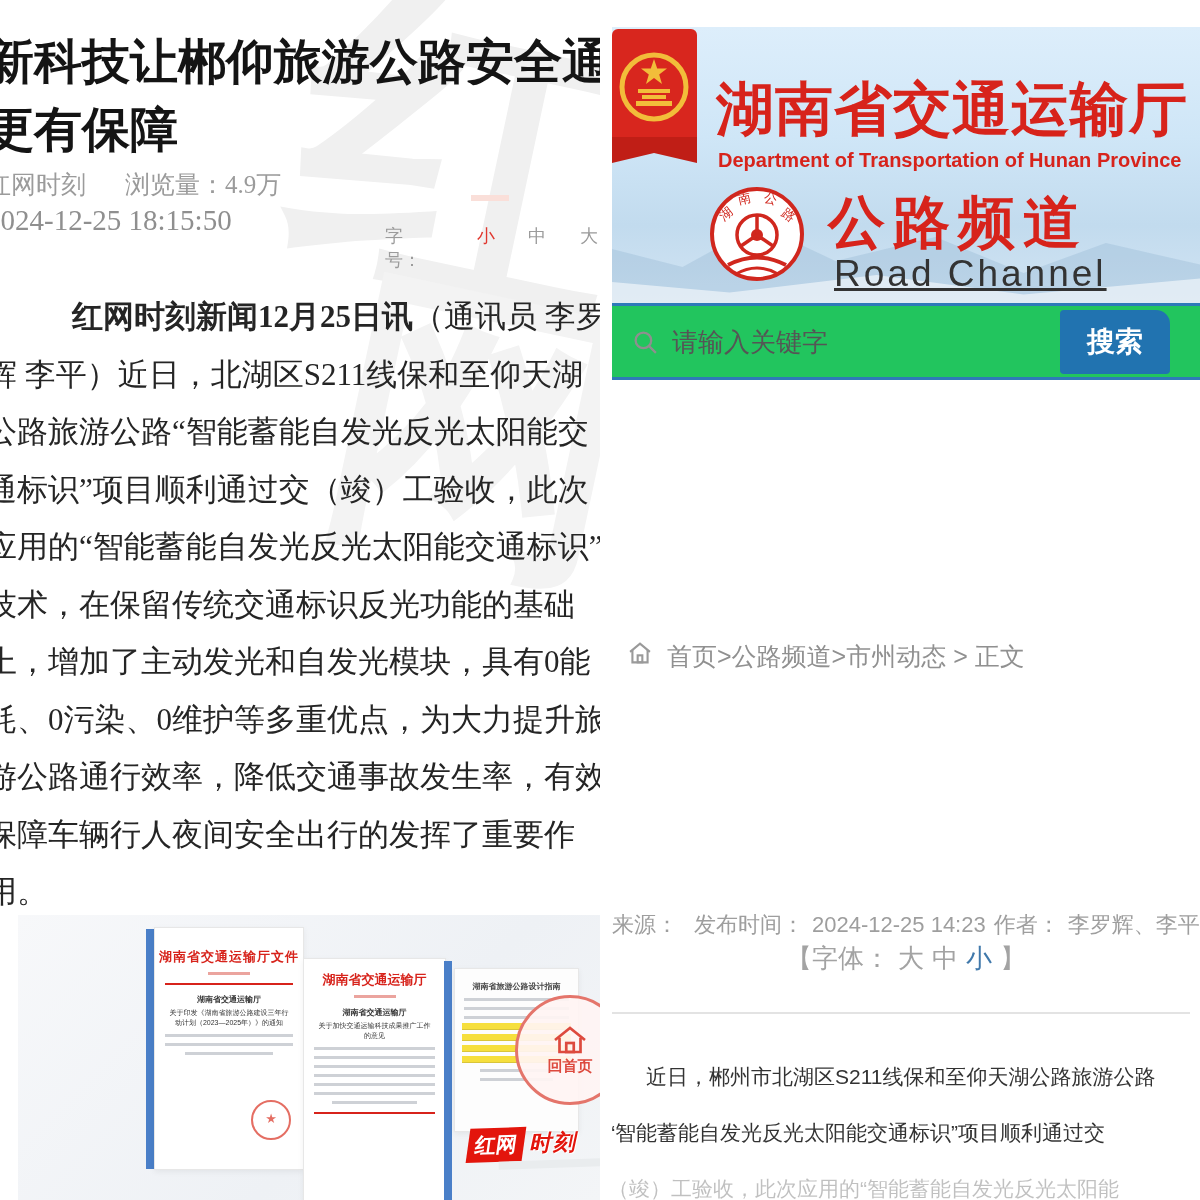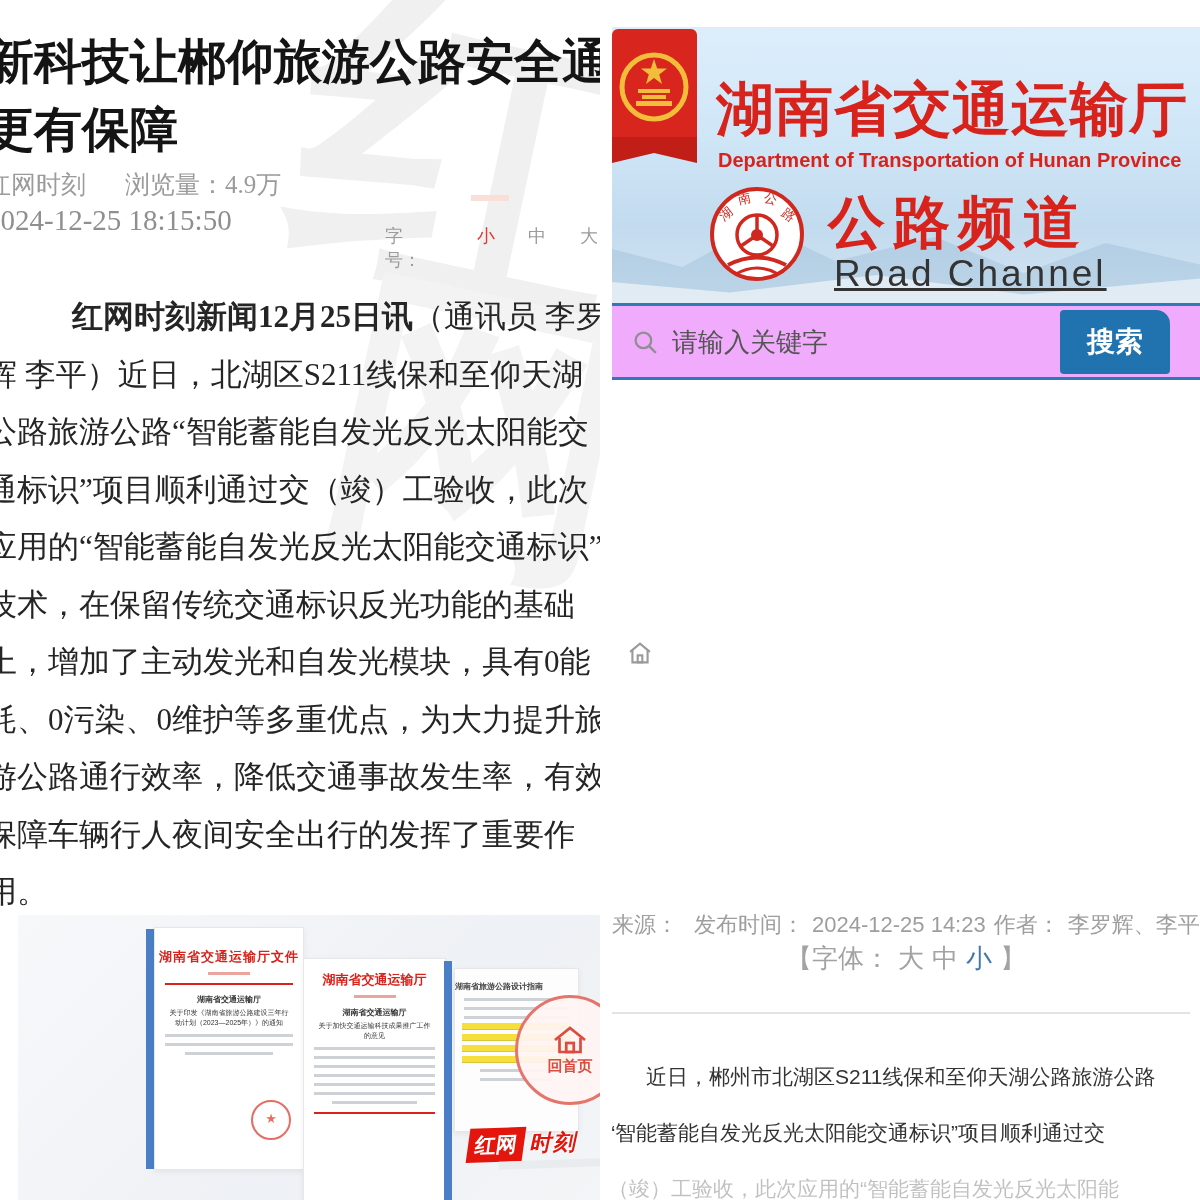--- a/index.html
+++ b/index.html
@@ -39,21 +39,21 @@
   #doc1{left:7px;top:51px;width:113px;height:182px;}
   #doc2-spine{left:128px;top:14px;width:9px;height:240px;background:#4a7fc8;}
   #doc2{left:136px;top:12px;width:148px;height:241px;}
   #doc3{left:285px;top:43px;width:141px;height:242px;}
   #doc3-spine{left:426px;top:46px;width:8px;height:239px;background:#4a7fc8;}
   #doc4{left:436px;top:53px;width:123px;height:162px;background:#fdfdfd;}
   .doc-title-red{color:#d7231b;font-weight:bold;text-align:center;}
   #doc1 .doc-title-red{font-size:11px;margin-top:16px;}
   #doc2 .doc-title-red{font-size:13px;margin-top:20px;letter-spacing:1px;}
   #doc3 .doc-title-red{font-size:13px;margin-top:12px;}
-  .doc-title-dark{color:#444;font-weight:bold;text-align:left;font-size:8px;margin-top:12px;}
+  .doc-title-dark{color:#444;font-weight:bold;text-align:center;font-size:8px;margin-top:12px;}
   .red-num{width:42px;height:3px;background:#eba49e;margin:6px auto 0;}
   .red-rule{height:2px;background:#d7231b;margin:8px auto 0;width:86%;}
   .doc-org{font-size:8px;font-weight:bold;color:#333;text-align:center;margin-top:9px;}
   .doc-sub{font-size:7px;color:#333;text-align:center;margin:3px auto 0;width:84%;line-height:10px;}
   .gbar{height:3px;background:#b9bec4;margin:6px auto 0;width:86%;opacity:.7;}
   .gbar.short{width:60%;}
   .dbar{height:5px;background:#6b6f74;margin:5px auto 0;width:70%;}
   .ybar{height:6px;background:#f6df3d;margin:4px auto 0;width:88%;border-bottom:1px solid #d9c53a;}
   .seal{position:absolute;width:36px;height:36px;border:2.5px solid #e05548;border-radius:50%;
         color:#e05548;text-align:center;line-height:34px;font-size:13px;opacity:.85;}
@@ -79,21 +79,21 @@
         clip-path:polygon(0 100%,0 55%,12% 70%,25% 35%,38% 65%,55% 45%,70% 75%,84% 50%,100% 68%,100% 100%);}
   #mtn2{height:70px;background:rgba(255,255,255,.55);
         clip-path:polygon(0 100%,0 70%,20% 85%,45% 60%,70% 88%,100% 65%,100% 100%);}
   #emblem{left:0;top:2px;}
   #org-cn{left:104px;top:44px;font-size:58px;font-weight:bold;color:#d7231b;letter-spacing:1px;white-space:nowrap;}
   #org-en{left:106px;top:122px;font-size:20px;font-weight:bold;color:#d7231b;white-space:nowrap;}
   #channel-logo{left:96px;top:158px;}
   #channel-cn{left:216px;top:158px;font-size:57px;font-weight:bold;color:#d7231b;letter-spacing:8px;white-space:nowrap;}
   #channel-en{left:222px;top:226px;font-size:37px;color:#333;letter-spacing:3px;white-space:nowrap;text-decoration:underline;}
 
-  #search-bar{left:0;top:306px;width:588px;height:71px;background:#f0abfc;border-bottom:3px solid #2e7ab8;}
+  #search-bar{left:0;top:306px;width:588px;height:71px;background:#22c55e;border-bottom:3px solid #2e7ab8;}
   #search-icon{left:20px;top:23px;}
   #search-input{position:absolute;left:58px;top:8px;width:380px;height:55px;border:none;outline:none;
                 font-size:26px;color:#444;font-family:"Liberation Sans",sans-serif;background:transparent;}
   #search-input::placeholder{color:#555;opacity:1;}
   #search-btn{left:448px;top:4px;width:110px;height:64px;background:#2173b0;color:#fff;
               font-size:28px;font-weight:bold;text-align:center;line-height:64px;
               border-radius:4px 14px 4px 4px;}
 
   #nav-menu{left:2px;top:424px;width:566px;height:207px;background:#1e63a8;border-radius:8px;}
   .nav-item{position:absolute;color:#fff;font-size:30px;height:40px;line-height:40px;white-space:nowrap;}
@@ -269,20 +269,21 @@
       <div id="search-btn" class="abs">搜索</div>
     </div>
 
 
     <div id="breadcrumb" class="abs">
       <svg id="bc-home-icon" class="abs" width="28" height="28" viewBox="0 0 24 24" fill="none" stroke="#9a9a9a" stroke-width="1.8">
         <path d="M3.5 11 L12 4 L20.5 11"></path>
         <path d="M5.5 9.5 V20 H18.5 V9.5"></path>
         <rect x="10" y="14" width="4" height="6"></rect>
       </svg>
+      <div id="bc-text" class="abs">首页&gt;公路频道&gt;市州动态 &gt; 正文</div>
     </div>
 
 
     <div id="r-meta" class="abs">
       <span>来源：</span><span class="gap"></span><span>发布时间：</span><span class="sgap"></span><span>2024-12-25 14:23</span><span class="sgap"></span><span>作者：</span><span class="sgap"></span><span>李罗辉、李平</span>
     </div>
 
     <div id="r-fontrow" class="abs nowrap">
       <span>【字体：</span><span>大</span><span>中</span><span id="r-font-small">小</span><span>】</span>
     </div>

